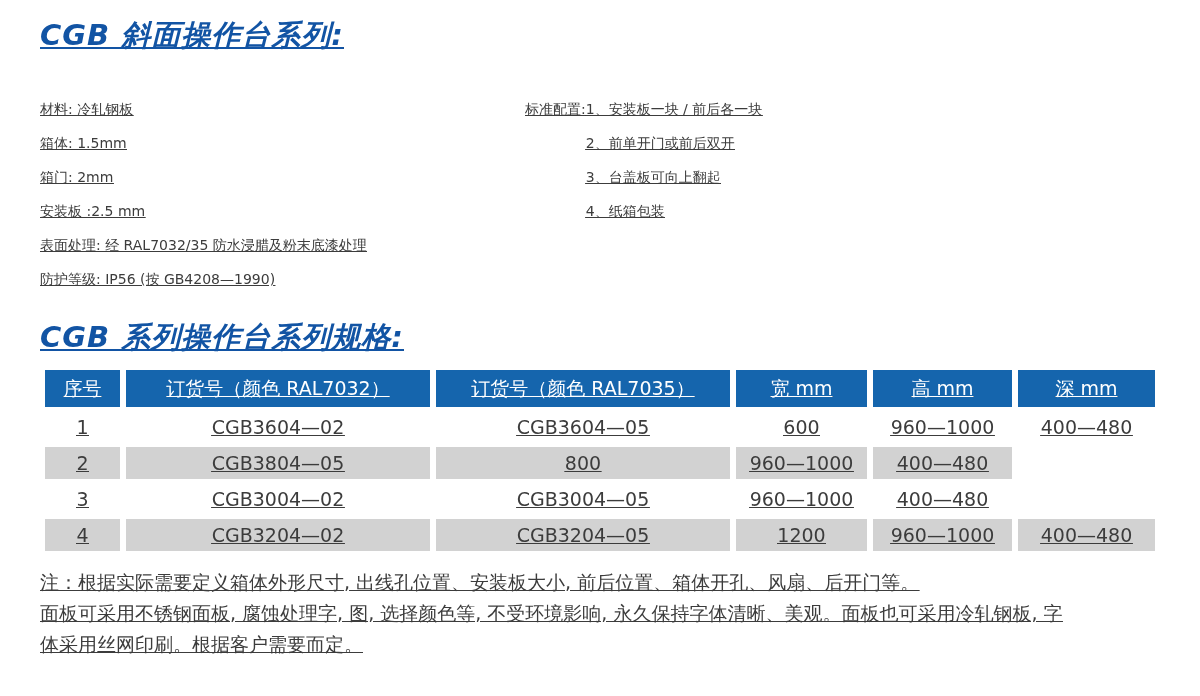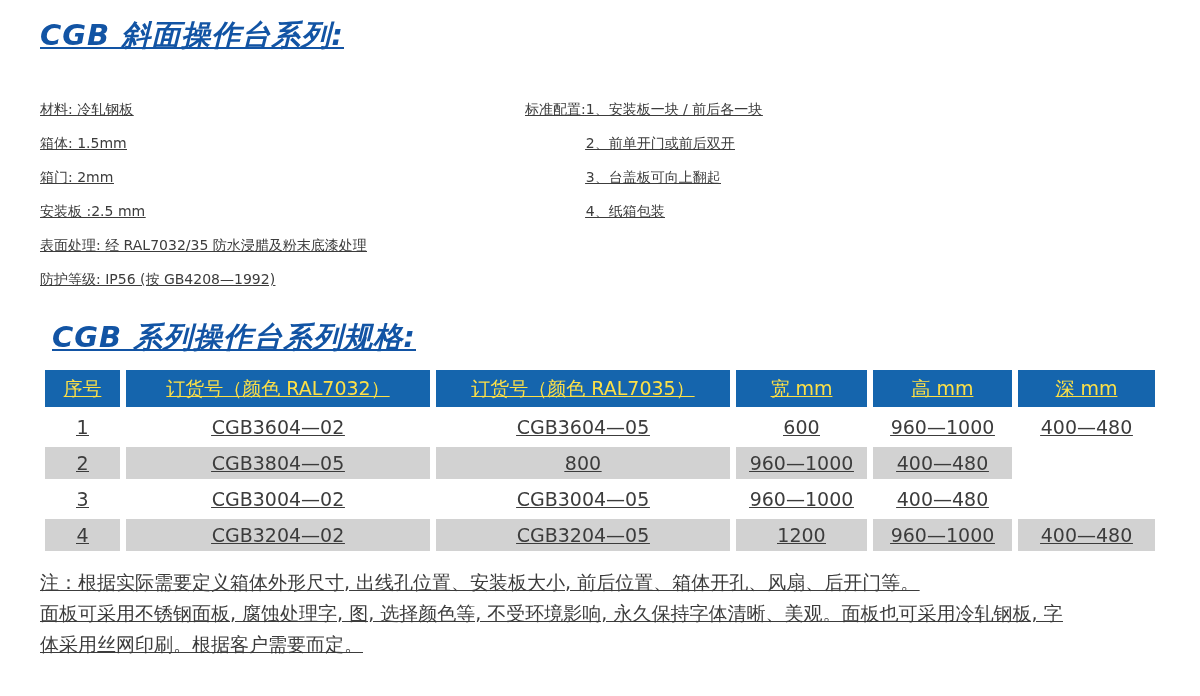--- a/index.html
+++ b/index.html
@@ -15,21 +15,21 @@
 
   
   .sec-title {
     color: #1254a4;
     font-weight: bold;
     font-style: italic;
     font-size: 29px;
     letter-spacing: 1px;
   }
   .sec-title.first { margin-top: 2px; }
-  .sec-title.second { margin-top: 22px; margin-left: 12px; }
+  .sec-title.second { margin-top: 22px; }
 
   
   .intro-row {
     display: flex;
     margin-top: 36px;
     font-size: 14px;
     line-height: 34px;
   }
   .specs { width: 485px; flex: 0 0 485px; }
   .spec-line { white-space: nowrap; }
@@ -44,21 +44,21 @@
     --cols: 75px 304px 294px 131px 139px 137px;
   }
   .t-row {
     display: grid;
     grid-template-columns: var(--cols);
     column-gap: 6px;
   }
   .t-row + .t-row, #t-body .t-row { margin-top: 4px; }
   .t-head .cell {
     background: #1565ad;
-    color: #fde047;
+    color: #ffffff;
     height: 37px;
     font-size: 19px;
   }
   .cell {
     display: flex;
     align-items: center;
     justify-content: center;
     height: 32px;
     font-size: 19px;
     text-align: center;
@@ -81,21 +81,21 @@
 
   <div class="sec-title first">CGB 斜面操作台系列:</div>
 
   <div class="intro-row">
     <div class="specs">
       <div class="spec-line">材料: 冷轧钢板</div>
       <div class="spec-line">箱体: 1.5mm</div>
       <div class="spec-line">箱门: 2mm</div>
       <div class="spec-line">安装板 :2.5 mm</div>
       <div class="spec-line">表面处理: 经 RAL7032/35 防水浸腊及粉末底漆处理</div>
-      <div class="spec-line">防护等级: IP56 (按 GB4208—1992)</div>
+      <div class="spec-line">防护等级: IP56 (按 GB4208—1990)</div>
     </div>
     <div class="config">
       <span class="config-label">标准配置: </span>
       <div class="config-items">
         <div>1、安装板一块 / 前后各一块</div>
         <div>2、前单开门或前后双开</div>
         <div>3、台盖板可向上翻起</div>
         <div>4、纸箱包装</div>
       </div>
     </div>

